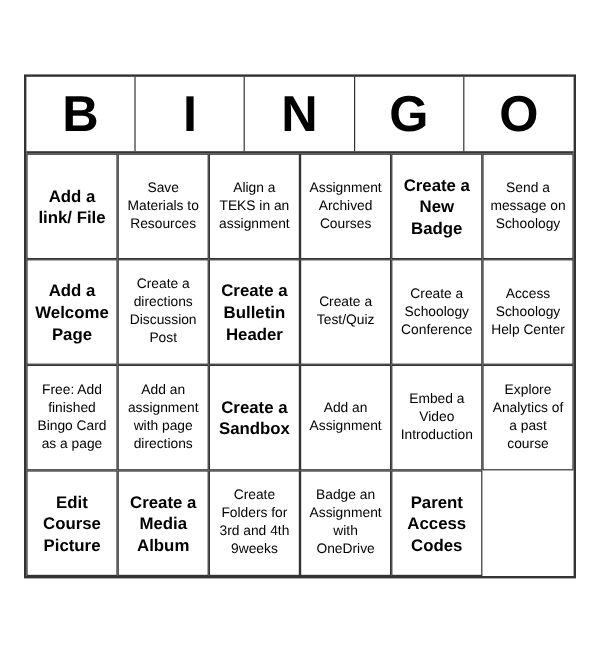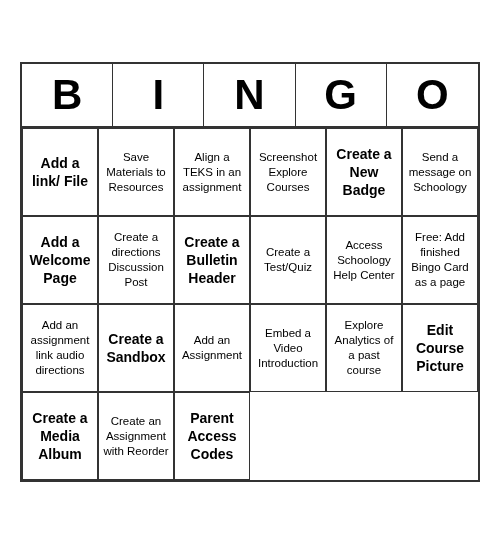--- a/index.html
+++ b/index.html
@@ -58,32 +58,34 @@
   <div class="bingo-letter">B</div>
       <div class="bingo-letter">I</div>
       <div class="bingo-letter">N</div>
       <div class="bingo-letter">G</div>
       <div class="bingo-letter">O</div>
     </div>
   <div class="bingo-grid">
   <div class="bingo-cell bold-text">Add a link/ File</div>
       <div class="bingo-cell">Save Materials to Resources</div>
       <div class="bingo-cell">Align a TEKS in an assignment</div>
-      <div class="bingo-cell">Screenshot Explore Courses</div>
+      <div class="bingo-cell">Assignment Archived Courses</div>
       <div class="bingo-cell bold-text">Create a New Badge</div>
       <div class="bingo-cell">Send a message on Schoology</div>
       <div class="bingo-cell bold-text">Add a Welcome Page</div>
       <div class="bingo-cell">Create a directions Discussion Post</div>
       <div class="bingo-cell bold-text">Create a Bulletin Header</div>
       <div class="bingo-cell">Create a Test/Quiz</div>
+      <div class="bingo-cell">Create a Schoology Conference</div>
       <div class="bingo-cell">Access Schoology Help Center</div>
       <div class="bingo-cell">Free: Add finished Bingo Card as a page</div>
-      <div class="bingo-cell">Add an assignment link audio directions</div>
+      <div class="bingo-cell">Add an assignment with page directions</div>
       <div class="bingo-cell bold-text">Create a Sandbox</div>
       <div class="bingo-cell">Add an Assignment</div>
       <div class="bingo-cell">Embed a Video Introduction</div>
       <div class="bingo-cell">Explore Analytics of a past course</div>
       <div class="bingo-cell bold-text">Edit Course Picture</div>
       <div class="bingo-cell bold-text">Create a Media Album</div>
-      <div class="bingo-cell">Create an Assignment with Reorder</div>
+      <div class="bingo-cell">Create Folders for 3rd and 4th 9weeks</div>
+      <div class="bingo-cell">Badge an Assignment with OneDrive</div>
       <div class="bingo-cell bold-text">Parent Access Codes</div>
     </div>
 </div>
 
 </body></html>

